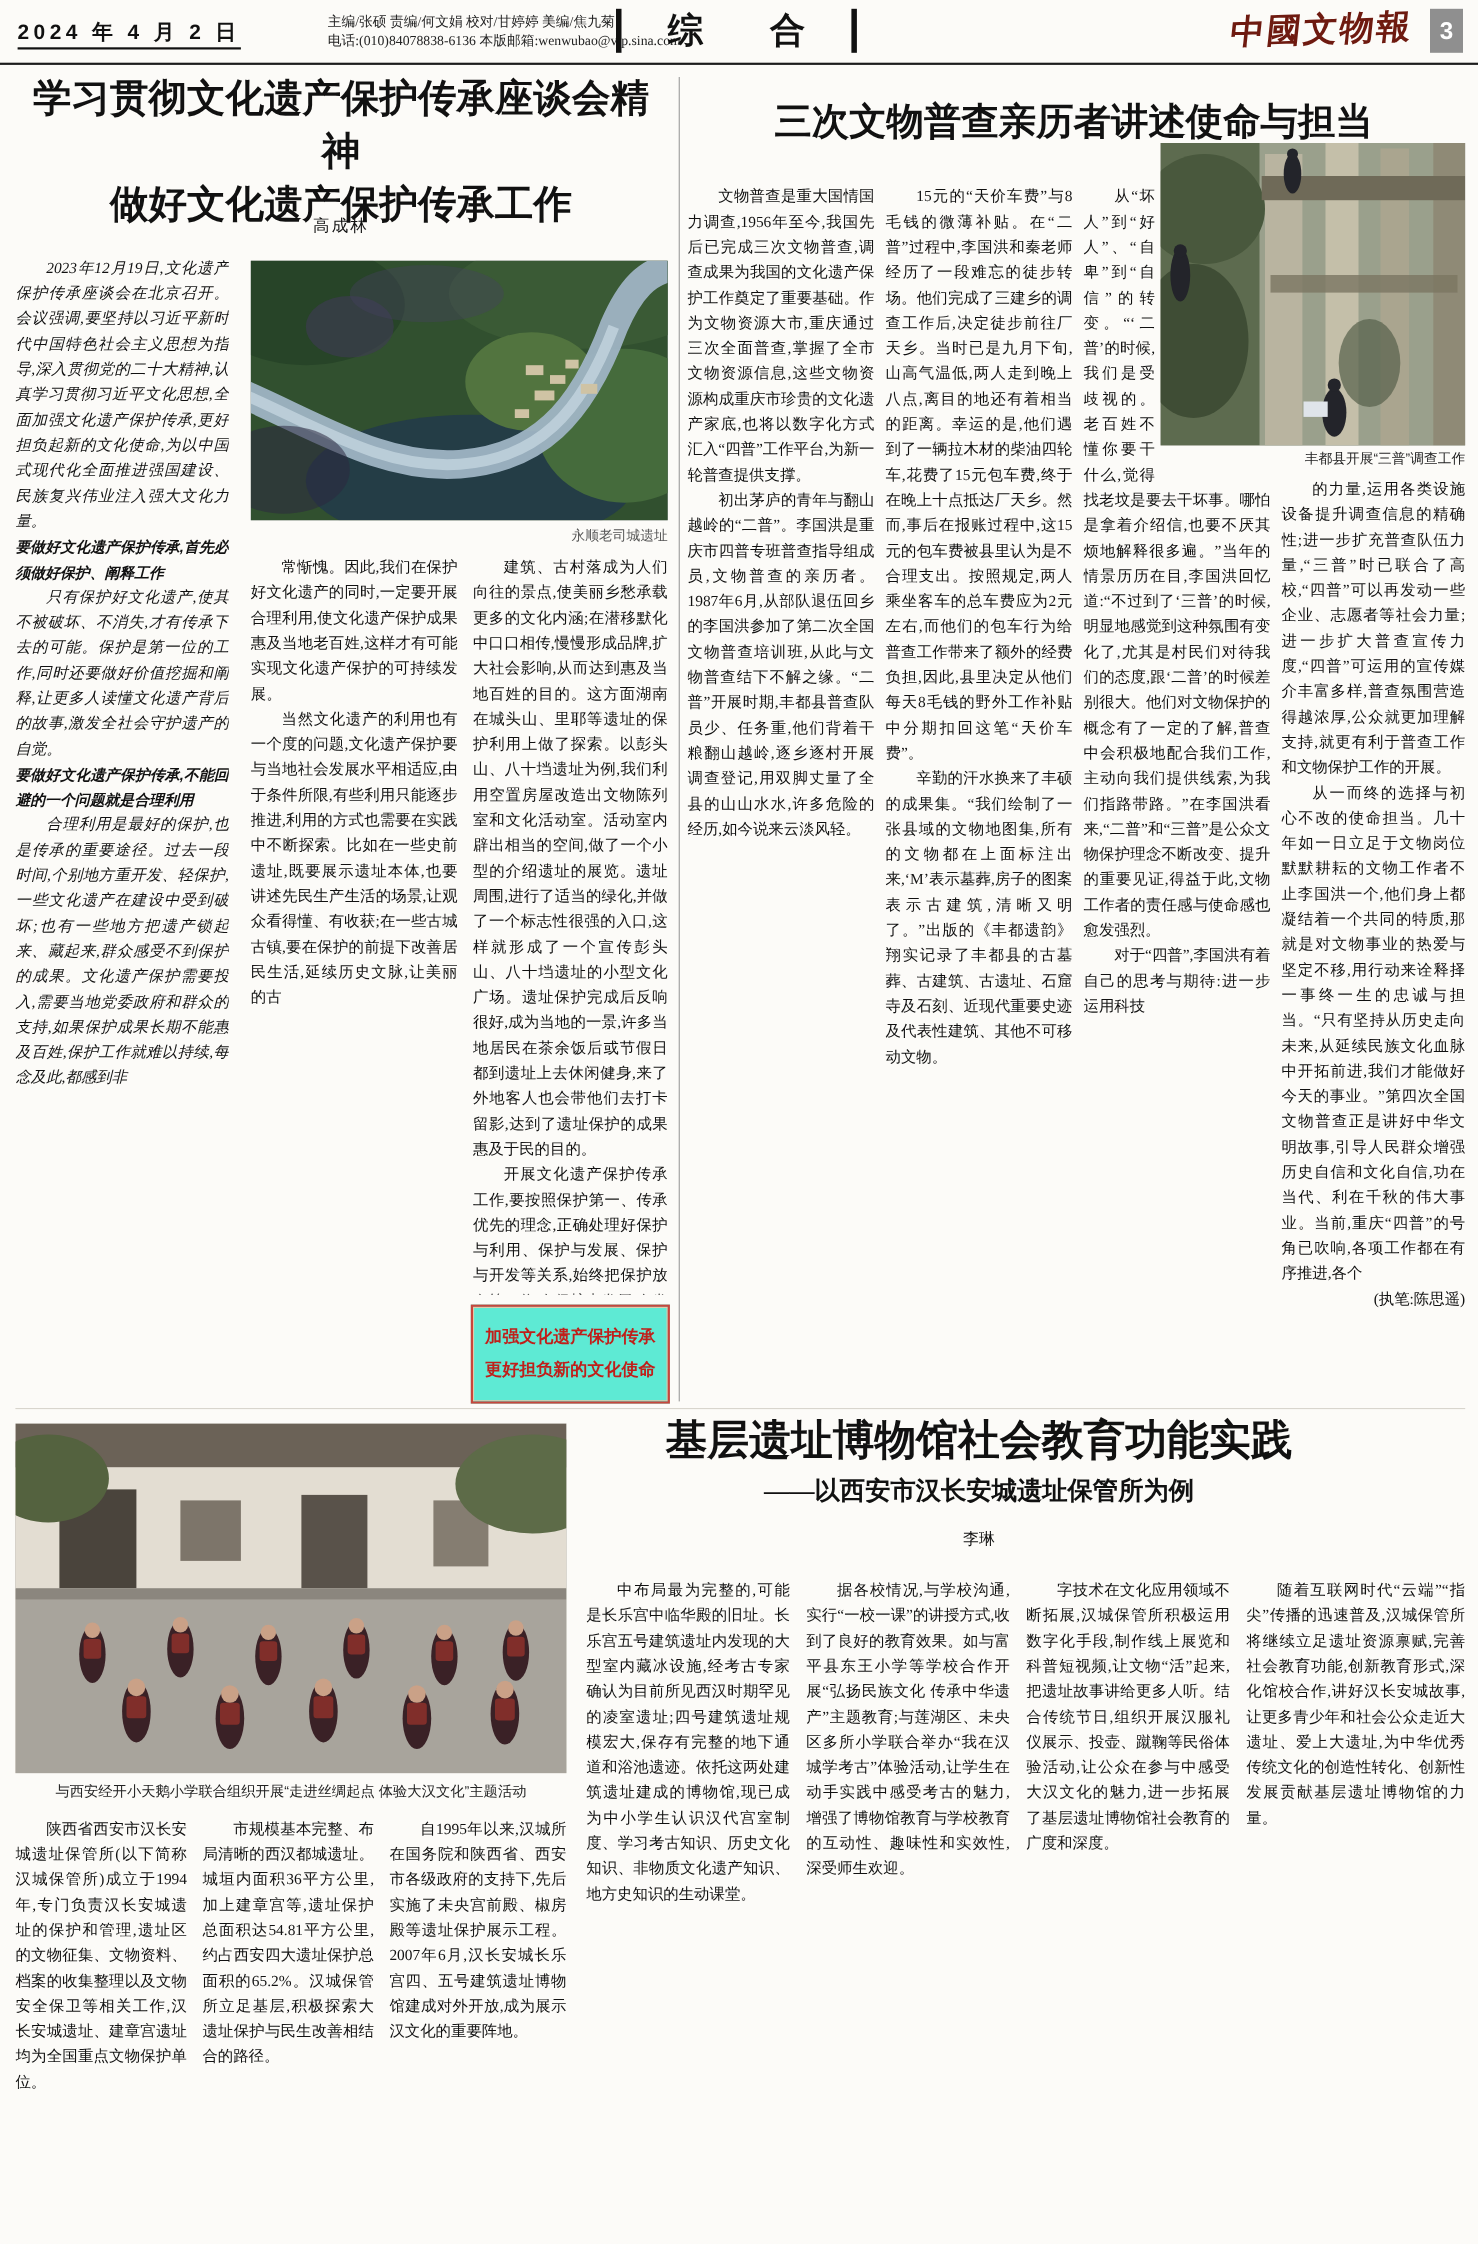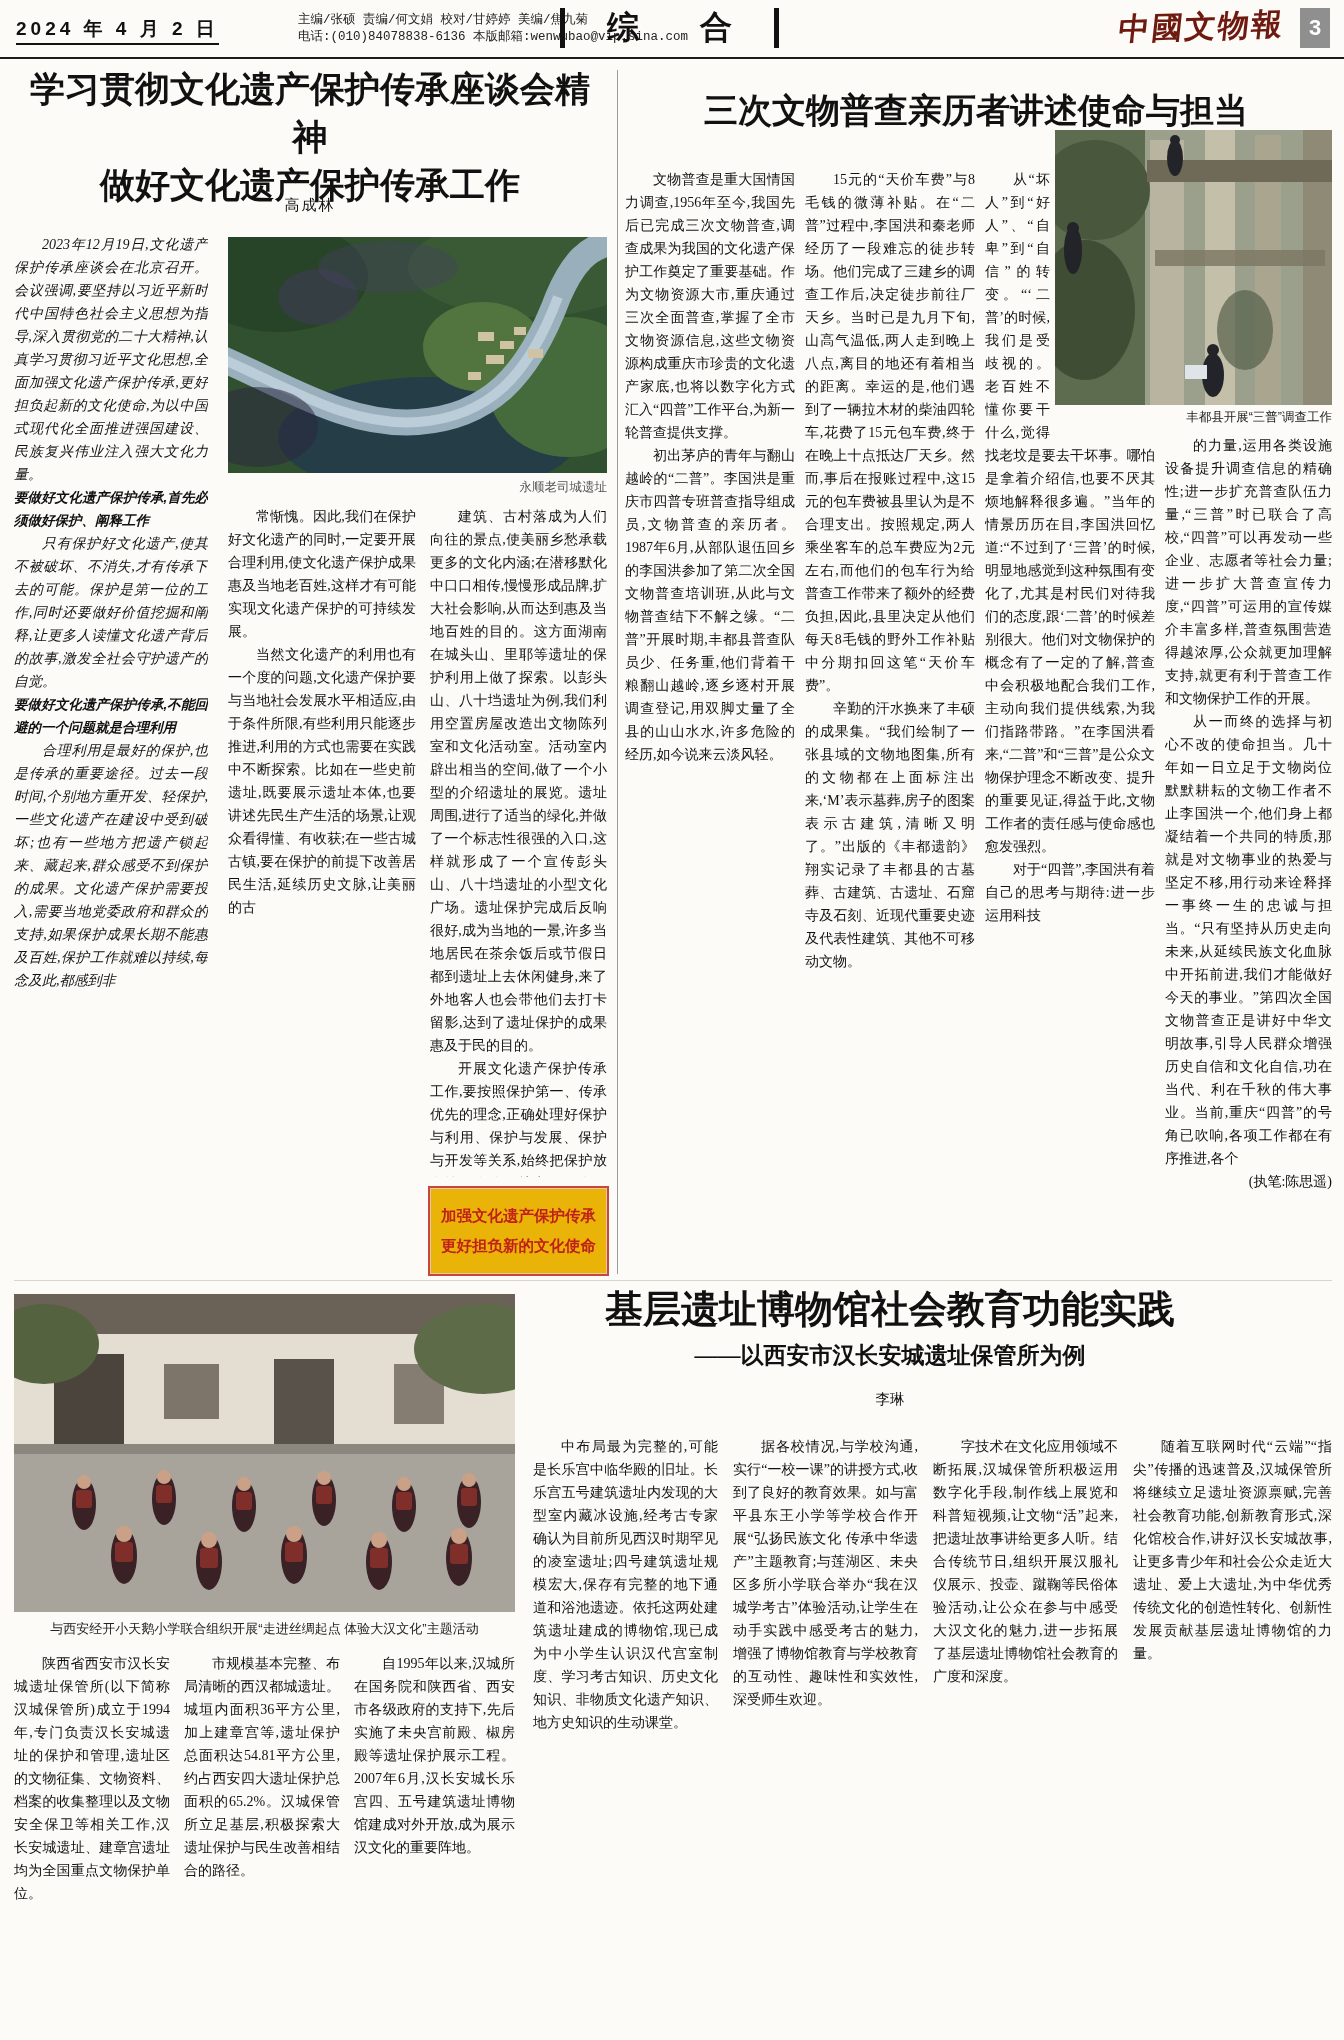--- a/index.html
+++ b/index.html
@@ -2,21 +2,21 @@
 <html><head>
 <meta charset="utf-8">
 <style>
   html,body{margin:0;padding:0;background:#e8e6e0;}
   .page{position:relative;width:1344px;height:2040px;background:#fcfbf8;margin:0 auto;
         font-family:"Liberation Serif",serif;color:#111;overflow:hidden;}
   
   .hdr{position:absolute;left:0;top:0;width:1344px;height:57px;border-bottom:2px solid #1c1c1c;}
   .hdr-date{position:absolute;left:16px;top:16px;font-family:"Liberation Sans",sans-serif;
             font-size:19px;font-weight:bold;letter-spacing:4px;border-bottom:2px solid #111;padding-bottom:1px;}
-  .hdr-meta{position:absolute;left:298px;top:12px;font-family:Liberation Mono, monospace;
+  .hdr-meta{position:absolute;left:298px;top:12px;font-family:Liberation Serif, serif;
             font-size:12.5px;line-height:17px;color:#222;}
   .hdr-section{position:absolute;left:560px;top:6px;display:flex;align-items:center;gap:16px;}
   .hdr-bar{width:5px;height:40px;background:#111;}
   .hdr-section-label{font-family:"Liberation Sans",sans-serif;font-size:32px;font-weight:900;
                      letter-spacing:26px;text-indent:26px;white-space:nowrap;}
   .masthead{position:absolute;right:60px;top:6px;font-size:31px;font-weight:bold;color:#6e1a10;
             transform:skewX(-8deg) rotate(-2deg);letter-spacing:2px;white-space:nowrap;}
   .page-badge{position:absolute;right:14px;top:8px;width:30px;height:40px;background:#8f8f8f;
               color:#fff;font-family:"Liberation Sans",sans-serif;font-size:22px;font-weight:bold;
               display:flex;align-items:center;justify-content:center;}
@@ -37,21 +37,21 @@
   .by-right{position:absolute;left:620px;top:140px;width:712px;text-align:right;font-size:14.5px;}
   .hl-bottom{position:absolute;left:540px;top:1284px;width:700px;text-align:center;
              font-size:38px;font-weight:bold;}
   .hl-bottom-sub{position:absolute;left:540px;top:1340px;width:700px;text-align:center;
                  font-size:23px;font-weight:bold;}
   .by-bottom{position:absolute;left:540px;top:1390px;width:700px;text-align:center;font-size:14.5px;}
   
   .photo{position:absolute;overflow:hidden;background:#3c5340;}
   .photo svg{display:block;}
   
-  .slogan{position:absolute;left:428px;top:1186px;width:177px;height:86px;background:#eab308;
+  .slogan{position:absolute;left:428px;top:1186px;width:177px;height:86px;background:#5eead4;
           border:2px solid #c8463c;box-shadow:inset 0 0 0 1px #e4c9a8;
           display:flex;flex-direction:column;align-items:center;justify-content:center;}
   .slogan div{color:#c01f1a;font-weight:bold;font-size:15.5px;line-height:30px;white-space:nowrap;
               font-family:"Liberation Sans",sans-serif;}
   .spacer{width:100%;}
   .float-r{float:right;width:105px;height:262px;}
 </style>
 </head>
 <body>
 

